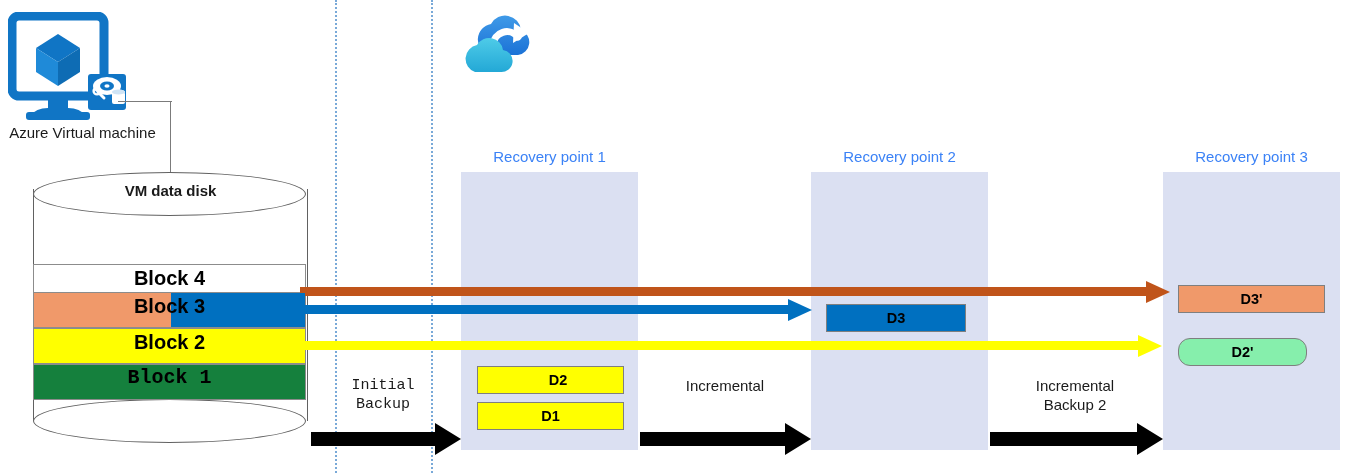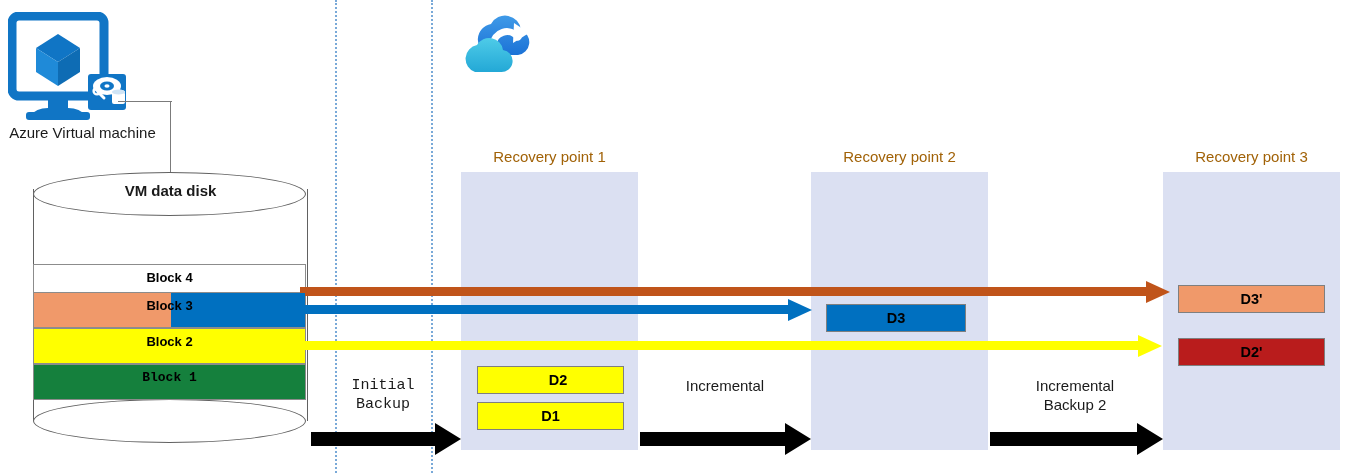--- a/index.html
+++ b/index.html
@@ -78,21 +78,21 @@
   }
 
   
   .blk {
     position: absolute;
     left: 0px;
     width: 273px;
     height: 36px;
     box-sizing: border-box;
     border: 1.3px solid #8c8c8c;
-    font-size: 13px;
+    font-size: 20px;
     font-weight: bold;
     color: #000;
     text-align: center;
     line-height: 26px;
     overflow: hidden;
   }
   .blk .blk-label { position: relative; z-index: 3; }
   .blk-split-left, .blk-split-right {
     position: absolute; top: 0; height: 100%; z-index: 1;
   }
@@ -102,21 +102,21 @@
 
   
   .rp-col {
     background: #dbe0f2;
     top: 172px;
     height: 278px;
   }
   .rp-title {
     top: 148px;
     font-size: 15px;
-    color: #a16207;
+    color: #3b82f6;
     text-align: center;
     white-space: nowrap;
   }
 
   
   .chunk {
     position: absolute;
     height: 28px;
     box-sizing: border-box;
     border: 1.3px solid #7f7f7f;
@@ -247,21 +247,21 @@
       <path d="M20 33 a14 14 0 0 1 26 5 a11 11 0 0 1 -3 22 h-25 a14 14 0 0 1 2 -27 z" fill="url(#glight)"></path>
     </svg>
   </div>
 
   <div class="abs chunk" style="left:477px; top:366px; width:147px; background:#ffff00;padding-left:15px;">D2</div>
   <div class="abs chunk" style="left:477px; top:402px; width:147px; background:#ffff00;">D1</div>
 
   <div class="abs chunk" style="left:826px; top:304px; width:140px; background:#0070c0;">D3</div>
 
   <div class="abs chunk" style="left:1178px; top:285px; width:147px; background:#f0996a;">D3'</div>
-  <div class="abs chunk" style="left:1178px; top:338px; width:147px; background:#b91c1c;">D2'</div>
+  <div class="abs chunk" style="left:1178px; top:338px; width:129px; background:#86efac;border-radius:12px;">D2'</div>
 
   <div class="abs flow" style="left:300px; top:287px; width:870px;">
     <div class="flow-line" style="width:848px; background:#c0541a;"></div>
     <div class="flow-head" style="left:846px; border-left:24px solid #c0541a;"></div>
   </div>
 
   <div class="abs flow" style="left:300px; top:305px; width:512px;">
     <div class="flow-line" style="width:490px; background:#0070c0;"></div>
     <div class="flow-head" style="left:488px; border-left:24px solid #0070c0;"></div>
   </div>

